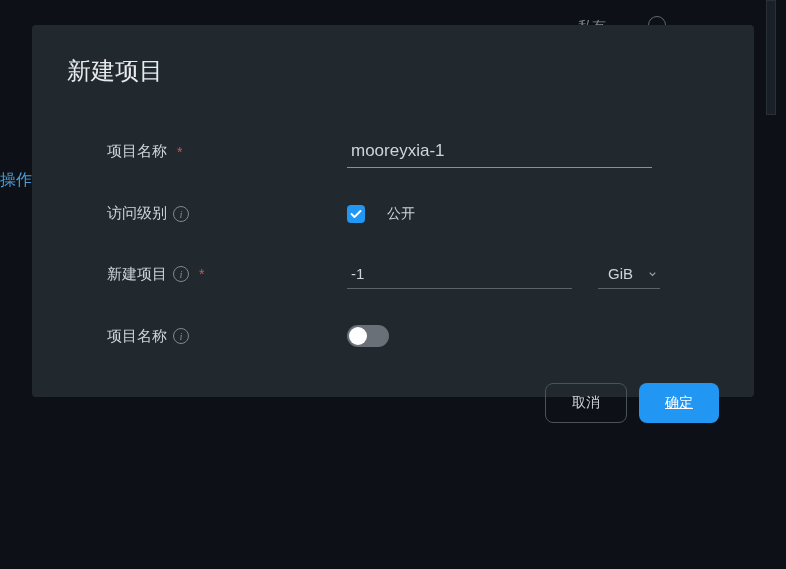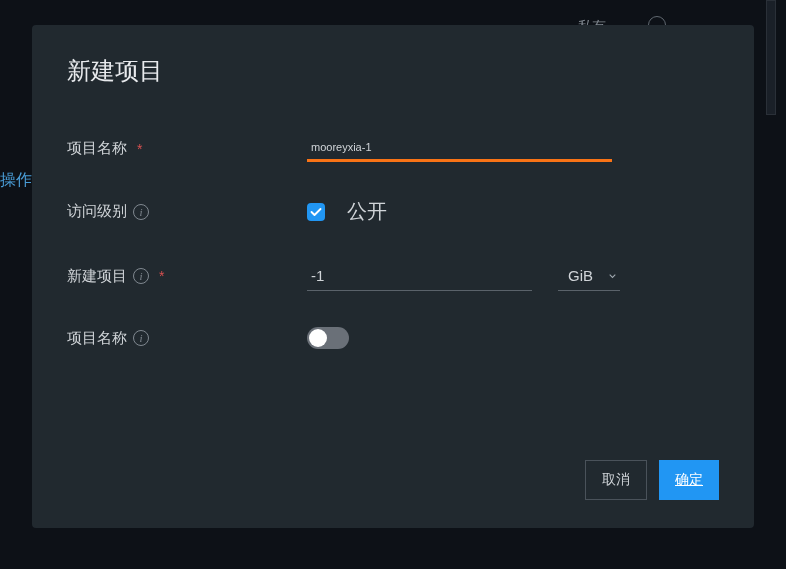--- a/index.html
+++ b/index.html
@@ -4,47 +4,47 @@
   <style>
     * { box-sizing: border-box; margin: 0; padding: 0; font-family: -apple-system, BlinkMacSystemFont, "Segoe UI", sans-serif; }
     body { background: #0d1117; width: 786px; height: 569px; overflow: hidden; position: relative; }
     
     .backdrop { position: absolute; top: 0; left: 0; right: 0; bottom: 0; }
     .bg-text-left { position: absolute; left: 0; top: 170px; color: #4a9ed8; font-size: 16px; }
     .bg-text-top { position: absolute; right: 180px; top: 18px; color: #808890; font-size: 14px; }
     .bg-box { position: absolute; right: 10px; top: 0; width: 10px; height: 115px; background: #1a2028; border: 1px solid #2a3038;}
     .bg-circle { position: absolute; right: 120px; top: 16px; width: 18px; height: 18px; border: 1px solid #606870; border-radius: 50%; }
     
-    .modal { position: absolute; left: 32px; top: 25px; width: 722px; height: 503px; background: #21292f; border-radius: 4px; padding: 30px 35px 28px 35px; display: flex; flex-direction: column; }
+    .modal { position: absolute; left: 32px; top: 25px; width: 722px; height: 372px; background: #21292f; border-radius: 4px; padding: 30px 35px 28px 35px; display: flex; flex-direction: column; }
     
     .modal-title { color: #e8eaed; font-size: 24px; font-weight: 400; margin-bottom: 48px; }
     
     .form { flex: 1; }
-    .field { display: flex; align-items: center; margin-bottom: 36px; }
+    .field { display: flex; align-items: center; margin-bottom: 36px; margin-left: 40px; }
     .label-col { width: 240px; display: flex; align-items: center; gap: 6px; }
     .label { color: #d0d4d8; font-size: 15px; }
     .required { color: #d85050; font-size: 14px; margin-left: 4px; }
     .info-icon { width: 16px; height: 16px; border: 1px solid #808890; border-radius: 50%; display: inline-flex; align-items: center; justify-content: center; color: #808890; font-size: 11px; font-family: Georgia, serif; font-style: italic; }
     .control-col { flex: 1; display: flex; align-items: center; gap: 12px; }
     
-    .text-input { background: transparent; border: none; border-bottom: 3px solid #f97316; color: #d0d4d8; font-size: 11px; padding: 6px 4px; width: 305px; outline: none; }
+    .text-input { background: transparent; border: none; border-bottom: 1px solid #f97316; color: #d0d4d8; font-size: 17px; padding: 6px 4px; width: 305px; outline: none; }
     
     .checkbox { width: 18px; height: 18px; border-radius: 4px; background: #2196f3; display: inline-flex; align-items: center; justify-content: center; cursor: pointer; }
     .checkbox svg { width: 12px; height: 12px; }
-    .check-label { color: #d0d4d8; font-size: 20px; margin-left: 10px; }
+    .check-label { color: #d0d4d8; font-size: 14px; margin-left: 10px; }
     
     .storage-input { background: transparent; border: none; border-bottom: 1px solid #5a626a; color: #d0d4d8; font-size: 15px; padding: 6px 4px; width: 225px; outline: none; }
     .unit-select { background: transparent; border: none; border-bottom: 1px solid #5a626a; color: #d0d4d8; font-size: 15px; padding: 6px 4px 6px 10px; width: 62px; display: flex; align-items: center; justify-content: space-between; cursor: pointer; margin-left: 14px; gap: 16px;}
     .chevron { width: 10px; height: 10px; }
     
     .toggle { width: 42px; height: 22px; background: #6a7078; border-radius: 11px; position: relative; cursor: pointer; }
     .toggle-knob { position: absolute; left: 2px; top: 2px; width: 18px; height: 18px; background: #fff; border-radius: 50%; }
     
     .footer { display: flex; justify-content: flex-end; gap: 12px; margin-top: auto; }
-    .btn { padding: 10px 16px; border-radius: 0; font-size: 14px; cursor: pointer; border: none; }
+    .btn { padding: 10px 26px; border-radius: 8px; font-size: 14px; cursor: pointer; border: none; }
     .btn-cancel { background: transparent; border: 1px solid #4a525a; color: #d0d4d8; }
     .btn-confirm { background: #2196f3; color: #fff; text-decoration: underline; }
   </style>
 </head>
 <body>
 
 <div class="backdrop">
   <span class="bg-text-left">操作</span>
   <span class="bg-text-top">私有</span>
   <span class="bg-circle"></span>

